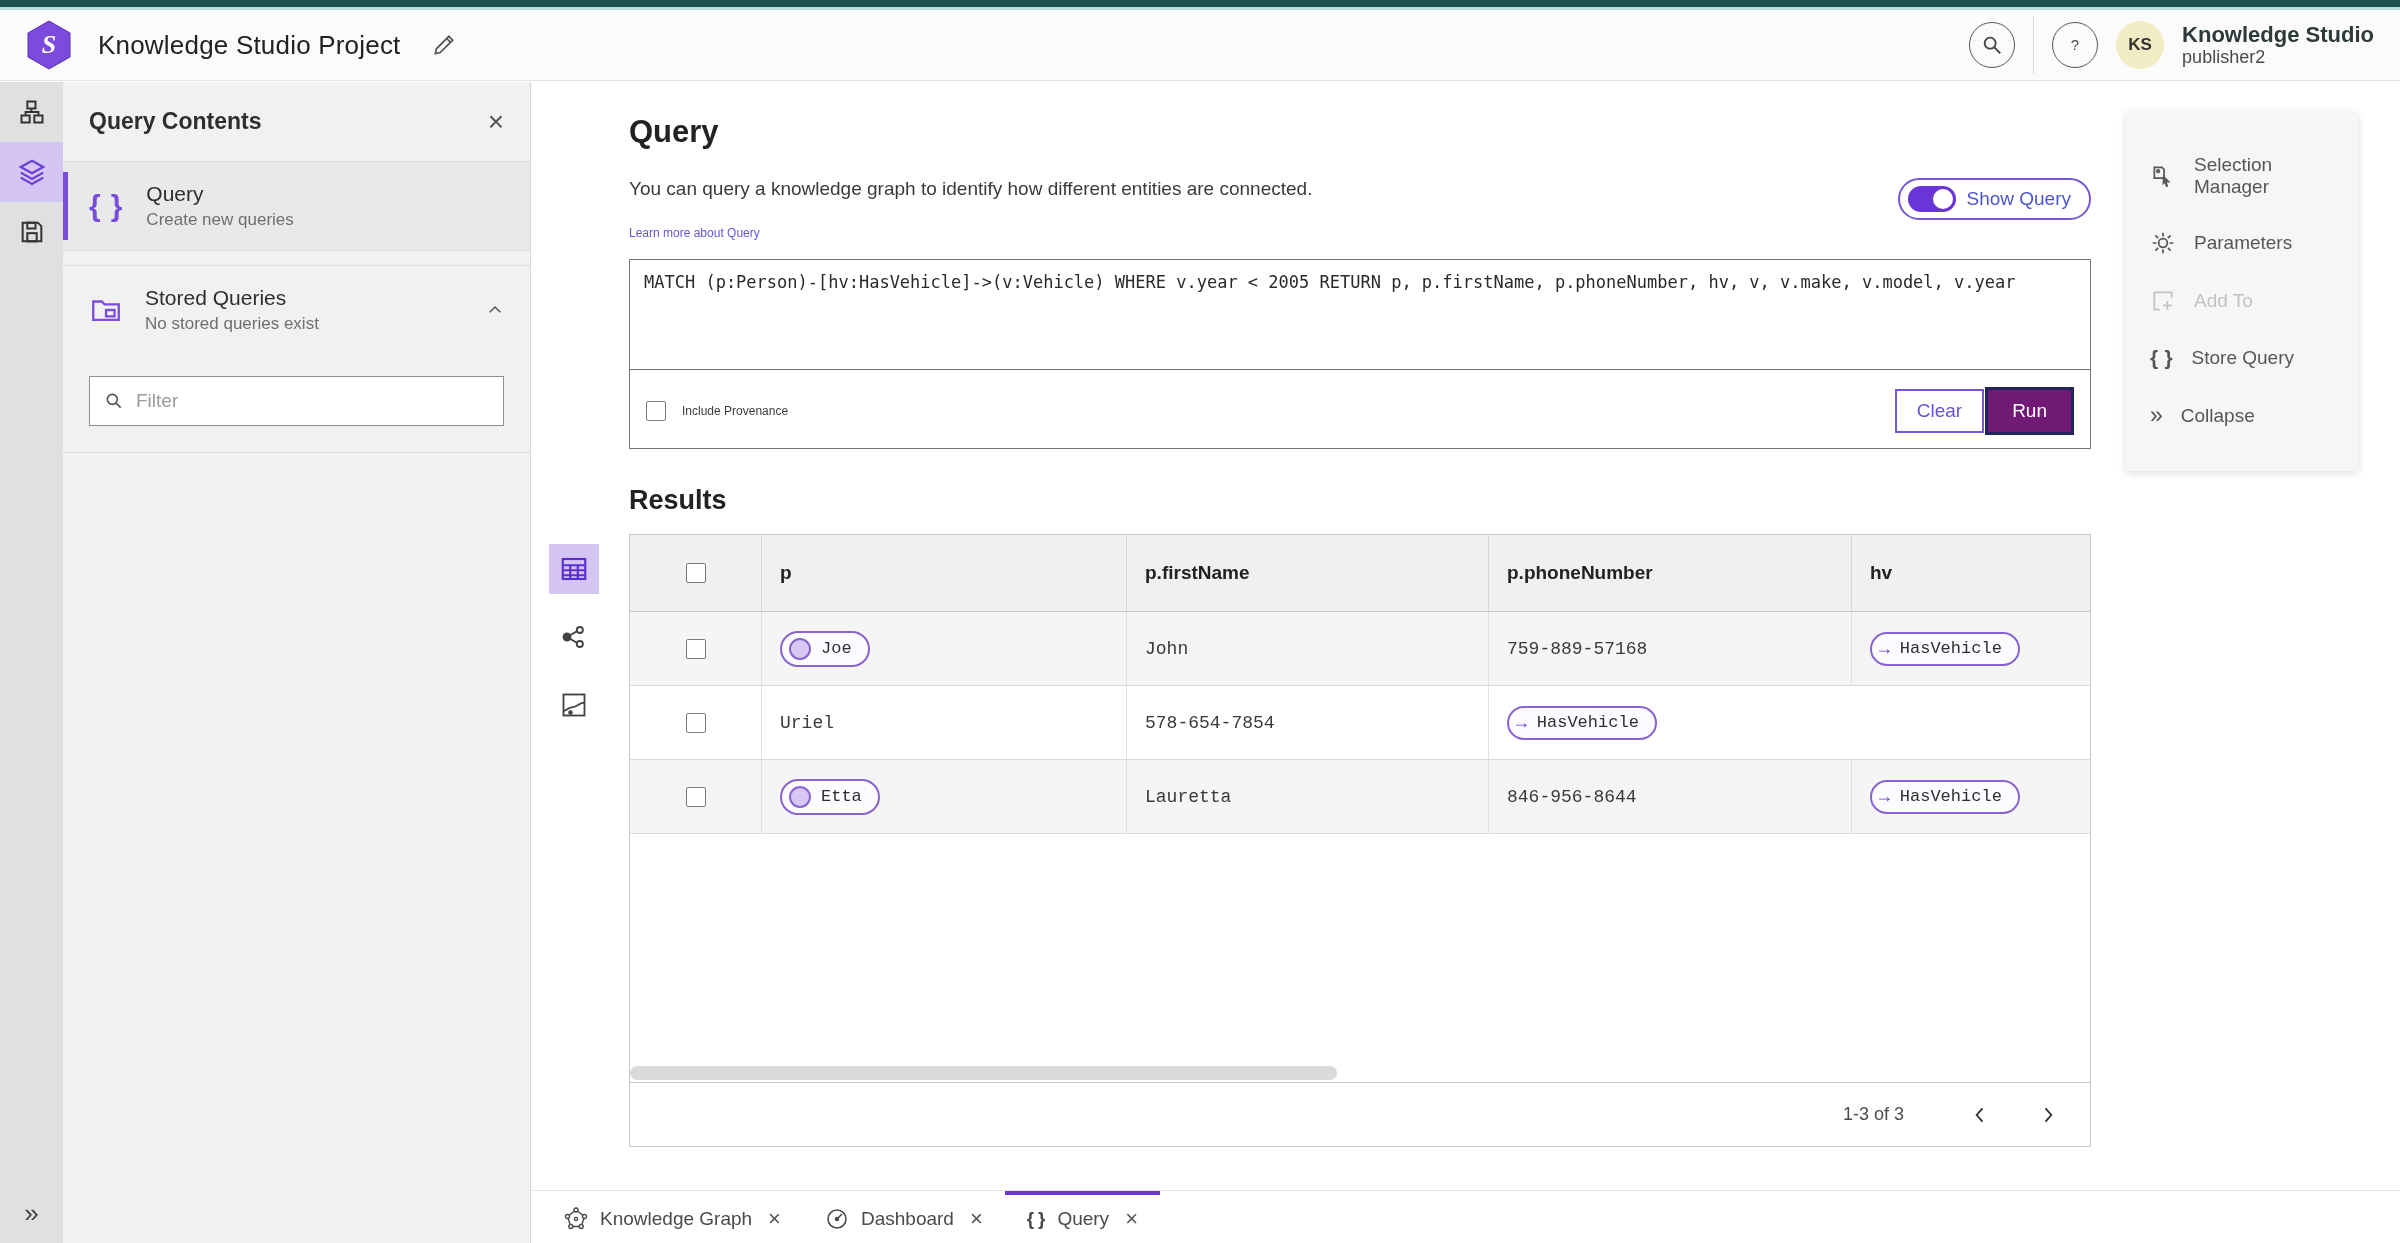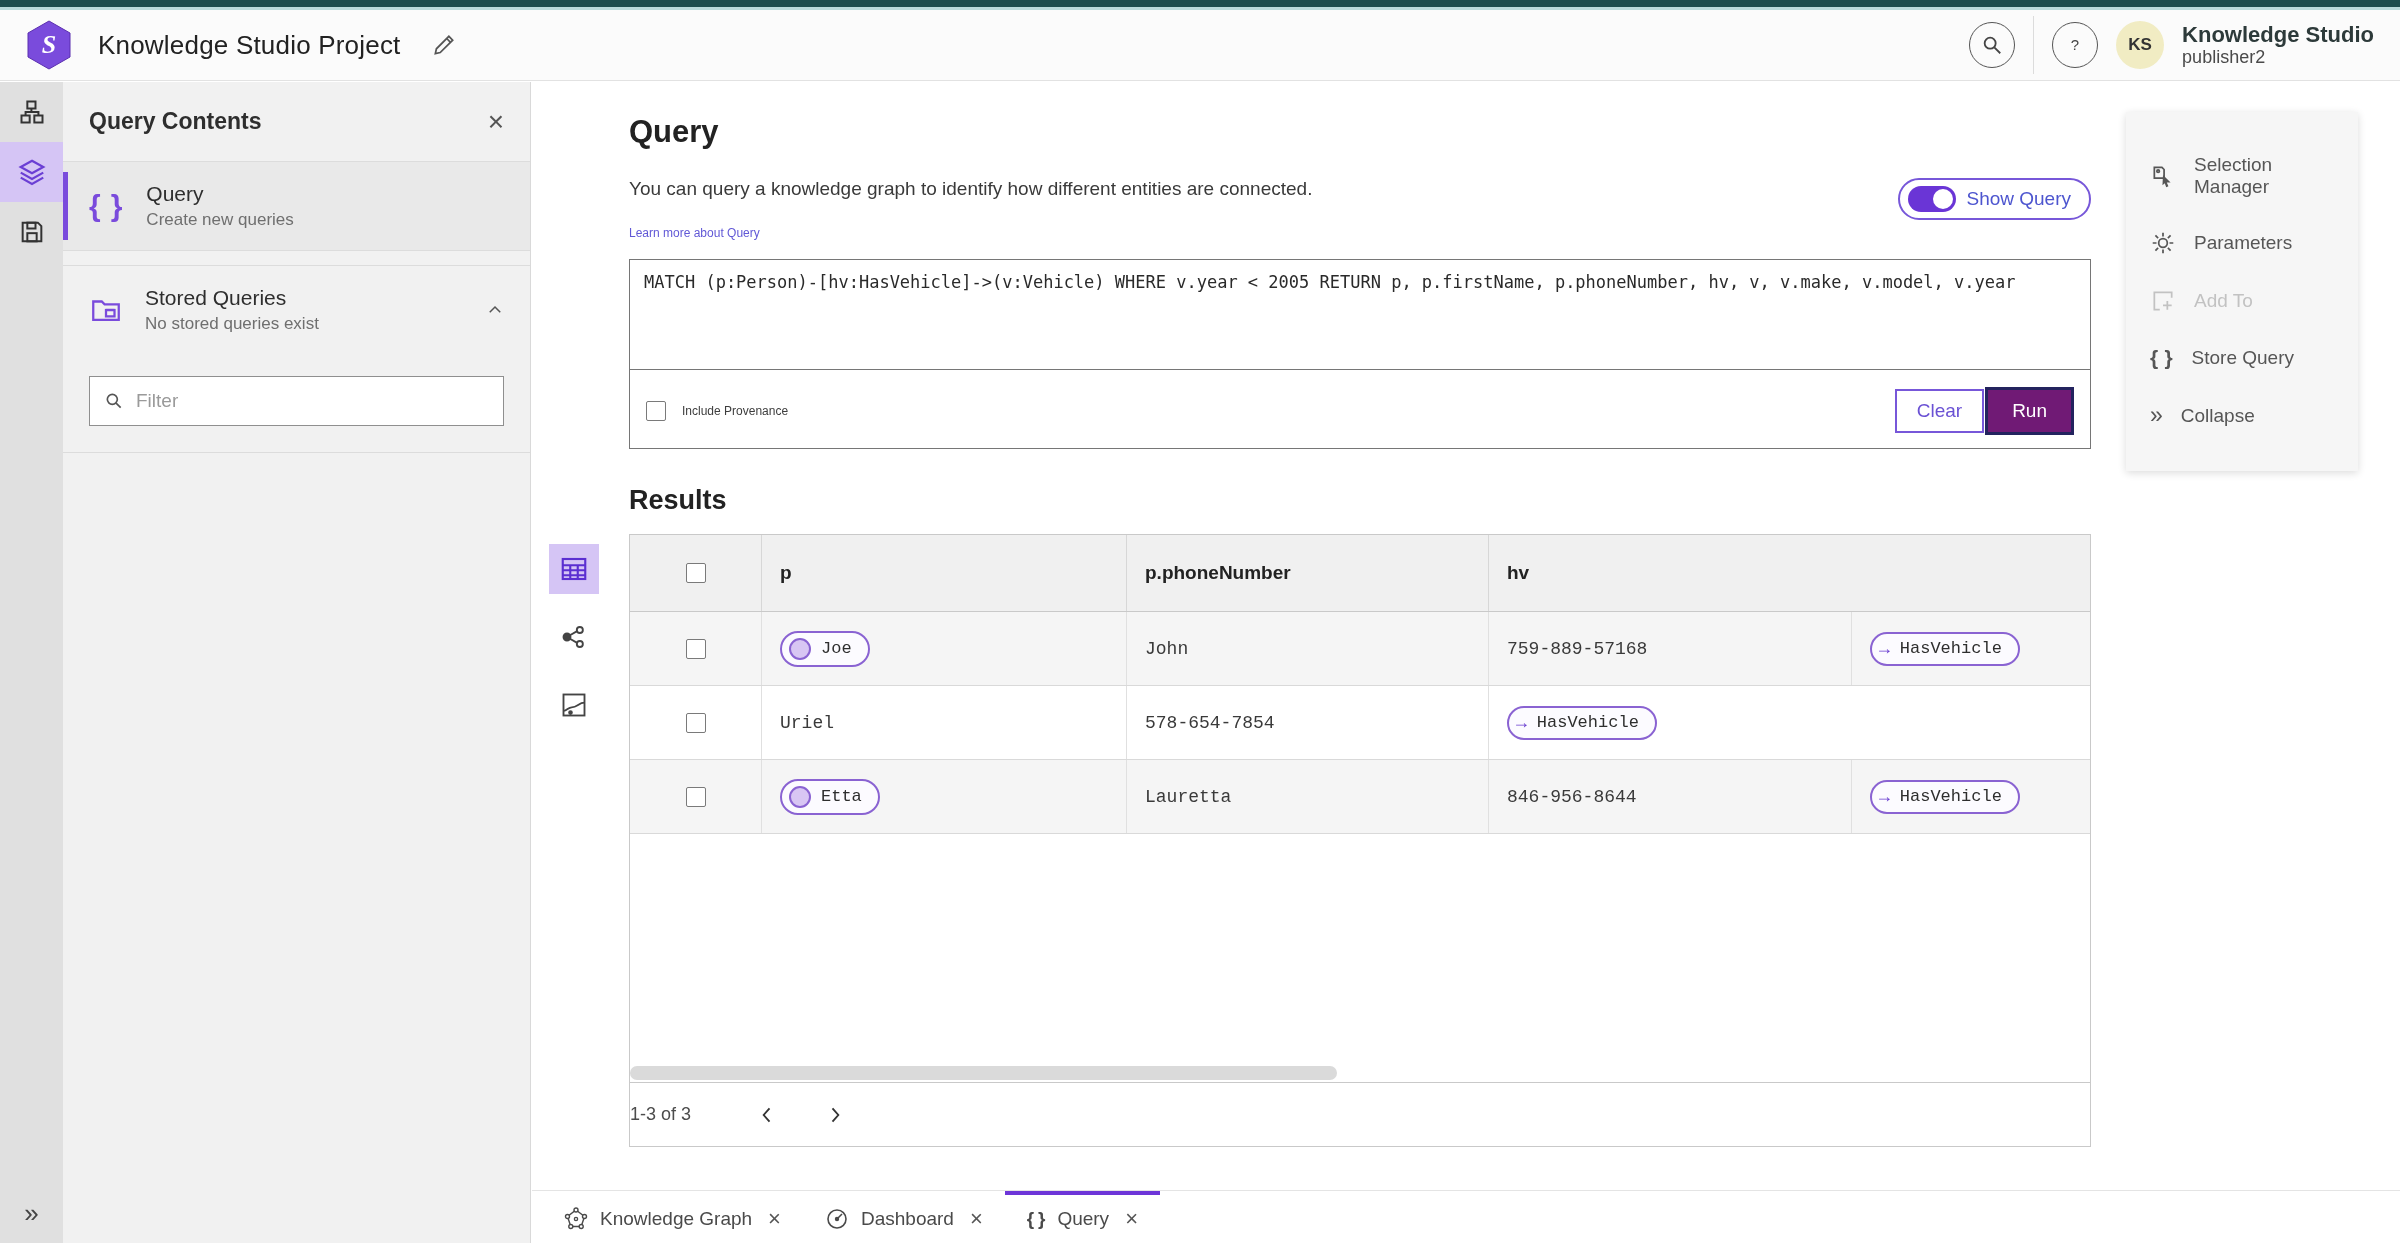--- a/index.html
+++ b/index.html
@@ -82,21 +82,21 @@
   .tr.odd { background:#f5f5f5; }
   .td { display:flex; align-items:center; padding:0 18px; border-left:1px solid #e0e0e0; font-size:18px; color:#3a3a3a;font-family:Liberation Mono, monospace; }
   .td:first-child { border-left:none; justify-content:center; }
   .pill { display:inline-flex; align-items:center; gap:10px; border:2px solid #8a63d2; border-radius:18px; padding:5px 16px 5px 7px; background:#fcfbff; cursor:pointer; }
   .pill .dot { width:22px; height:22px; border-radius:50%; background:#d8c6f3; border:2px solid #8a63d2; }
   .pill .ptext { font-size:17px; color:#2e2e2e; }
   .pill .arr { color:#6a3fd0; font-size:18px; }
   .t-empty { flex:1; background:#fff; }
   .t-scroll { height:18px; background:#fff; padding:2px 0; }
   .t-thumb { height:14px; width:707px; background:#dadada; border-radius:8px; cursor:grab; }
-  .t-footer { height:64px; border-top:1px solid #c9c9c9; display:flex; align-items:center; justify-content:flex-start; gap:36px; padding-right:26px; }
+  .t-footer { height:64px; border-top:1px solid #c9c9c9; display:flex; align-items:center; justify-content:flex-end; gap:36px; padding-right:26px; }
   .range-label { font-size:18px; color:#4c4c4c; margin-right:24px; }
   .pg-btn { background:none; border:none; cursor:pointer; padding:6px; }
 
   
   .right-panel { position:absolute; top:30px; right:42px; width:232px; background:#f6f6f6; box-shadow:0 2px 8px rgba(0,0,0,.14); padding:26px 0; }
   .rp-item { display:flex; align-items:center; gap:18px; padding:16px 24px; cursor:pointer; font-size:19px; color:#565656; }
   .rp-item.disabled { color:#c2c2c2; cursor:default; }
   .rp-braces { font-size:21px; font-weight:bold; color:#565656; letter-spacing:1px; }
   .rp-chev { font-size:23px; color:#565656; }
 
@@ -244,20 +244,21 @@
     </div>
 
     <div class="h2">Results</div>
 
     <div class="rtable">
       <div class="trow thead">
         <div class="th">
             <span class="cb"></span>
           </div>
         <div class="th">p</div>
+        <div class="th">p.firstName</div>
         <div class="th">p.phoneNumber</div>
         <div class="th">hv</div>
       </div>
 
       <div class="trow tr odd">
         <div class="td">
             <span class="cb"></span>
           </div>
         <div class="td">
             <span class="pill">

